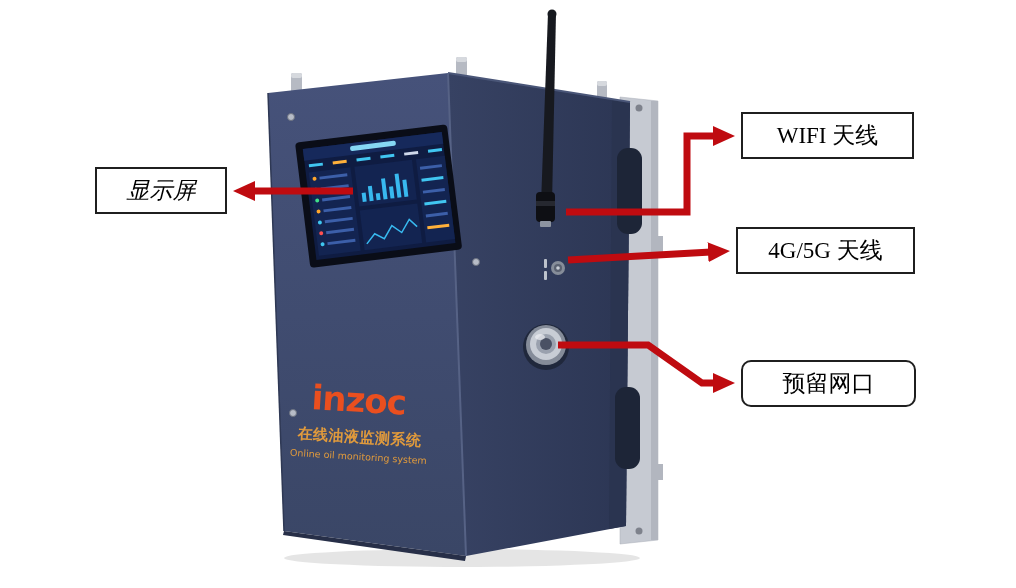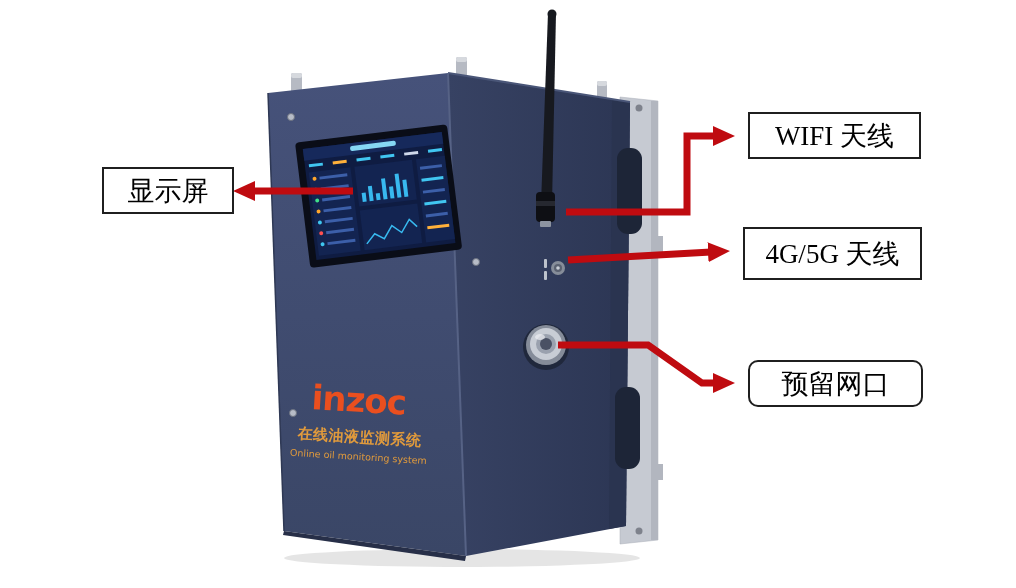--- a/index.html
+++ b/index.html
@@ -7,25 +7,25 @@
     position:relative; width:1016px; height:588px;
     background:#ffffff; overflow:hidden;
     font-family:"Liberation Sans", sans-serif;
   }
   .scene { position:absolute; left:0; top:0; }
   .callout {
     position:absolute; box-sizing:border-box;
     display:flex; align-items:center; justify-content:center;
     background:#ffffff; border:2px solid #1f1f1f;
     font-family:"Liberation Serif","DejaVu Serif",serif;
-    font-size:27px; color:#000000; white-space:nowrap;margin-left:7px;
+    font-size:23px; color:#000000; white-space:nowrap;
   }
-  .callout-display  { left:95px;  top:167px; width:132px; height:47px; }
+  .callout-display  { left:95px;  top:167px; width:132px; height:47px;font-style:italic; }
   .callout-wifi     { left:741px; top:112px; width:173px; height:47px; }
-  .callout-cellular { left:736px; top:227px; width:179px; height:53px; }
+  .callout-cellular { left:736px; top:227px; width:179px; height:47px; }
   .callout-netport  { left:741px; top:360px; width:175px; height:47px;border-radius:10px; }
 
   .logo-text {
     font-family:"DejaVu Sans","Liberation Sans",sans-serif;
     font-weight:800; letter-spacing:-1px;
   }
   .brand-cn {
     font-family:"DejaVu Sans","Liberation Sans",sans-serif;
     font-weight:700; letter-spacing:0.5px;
   }

